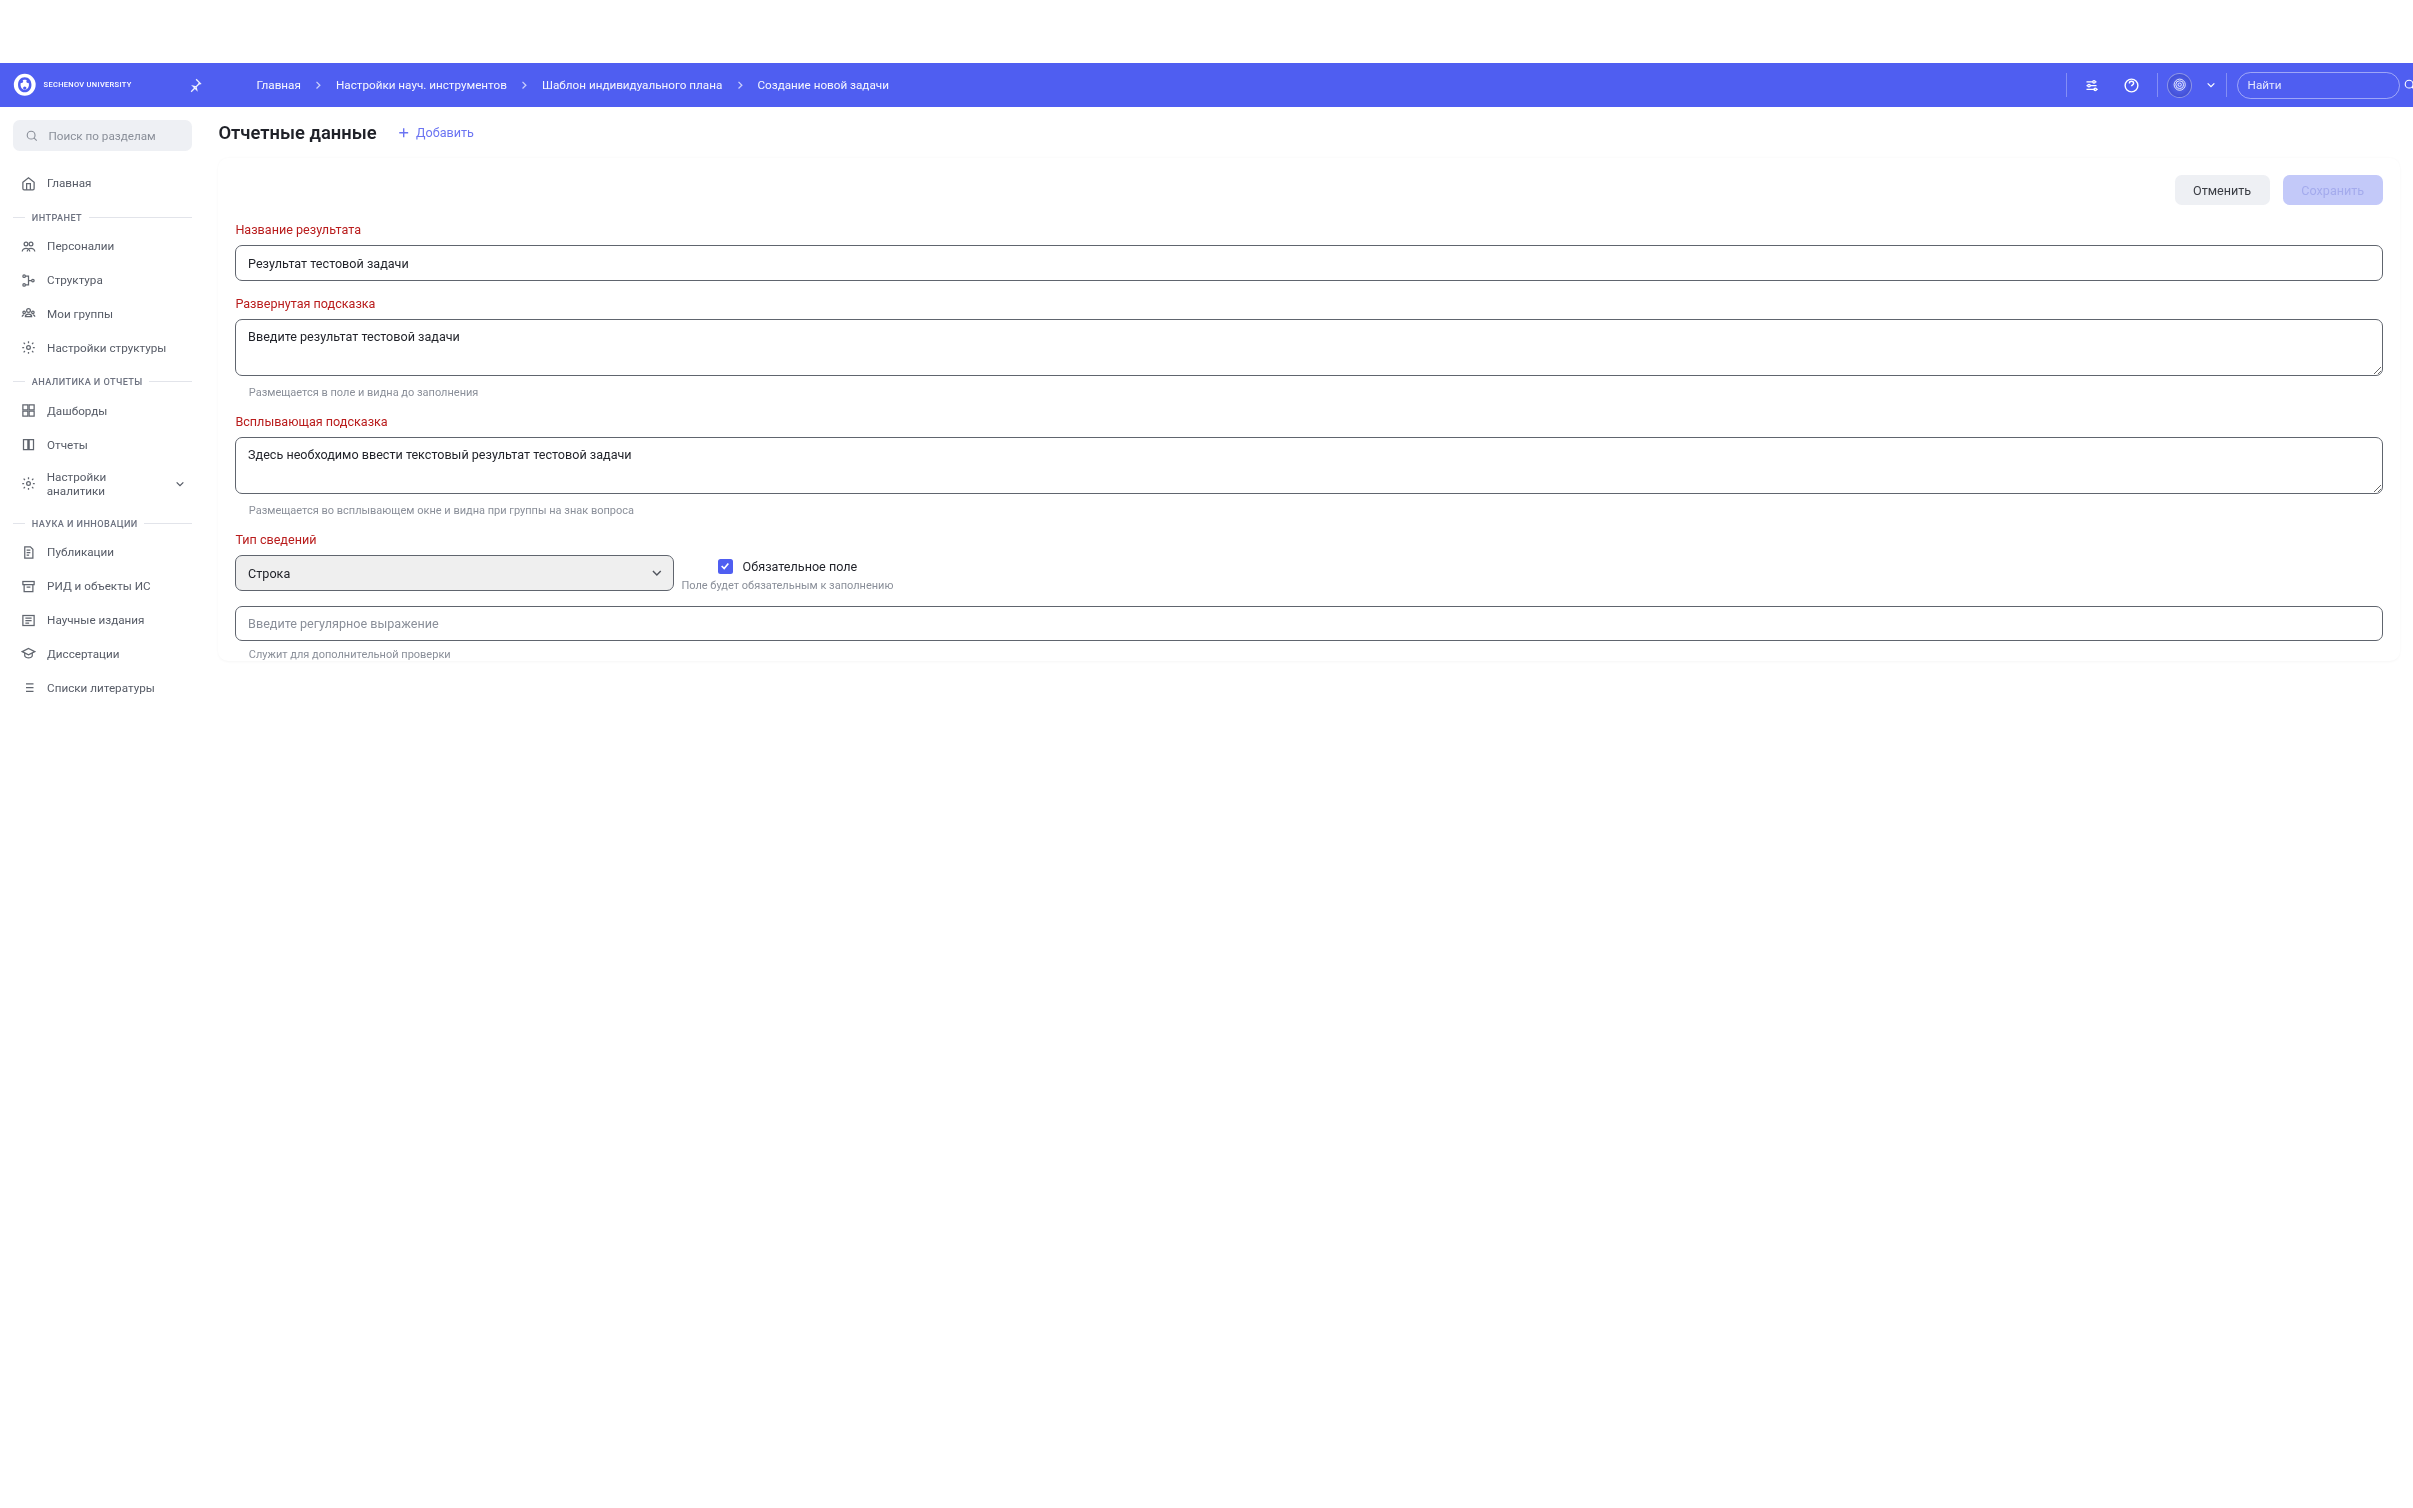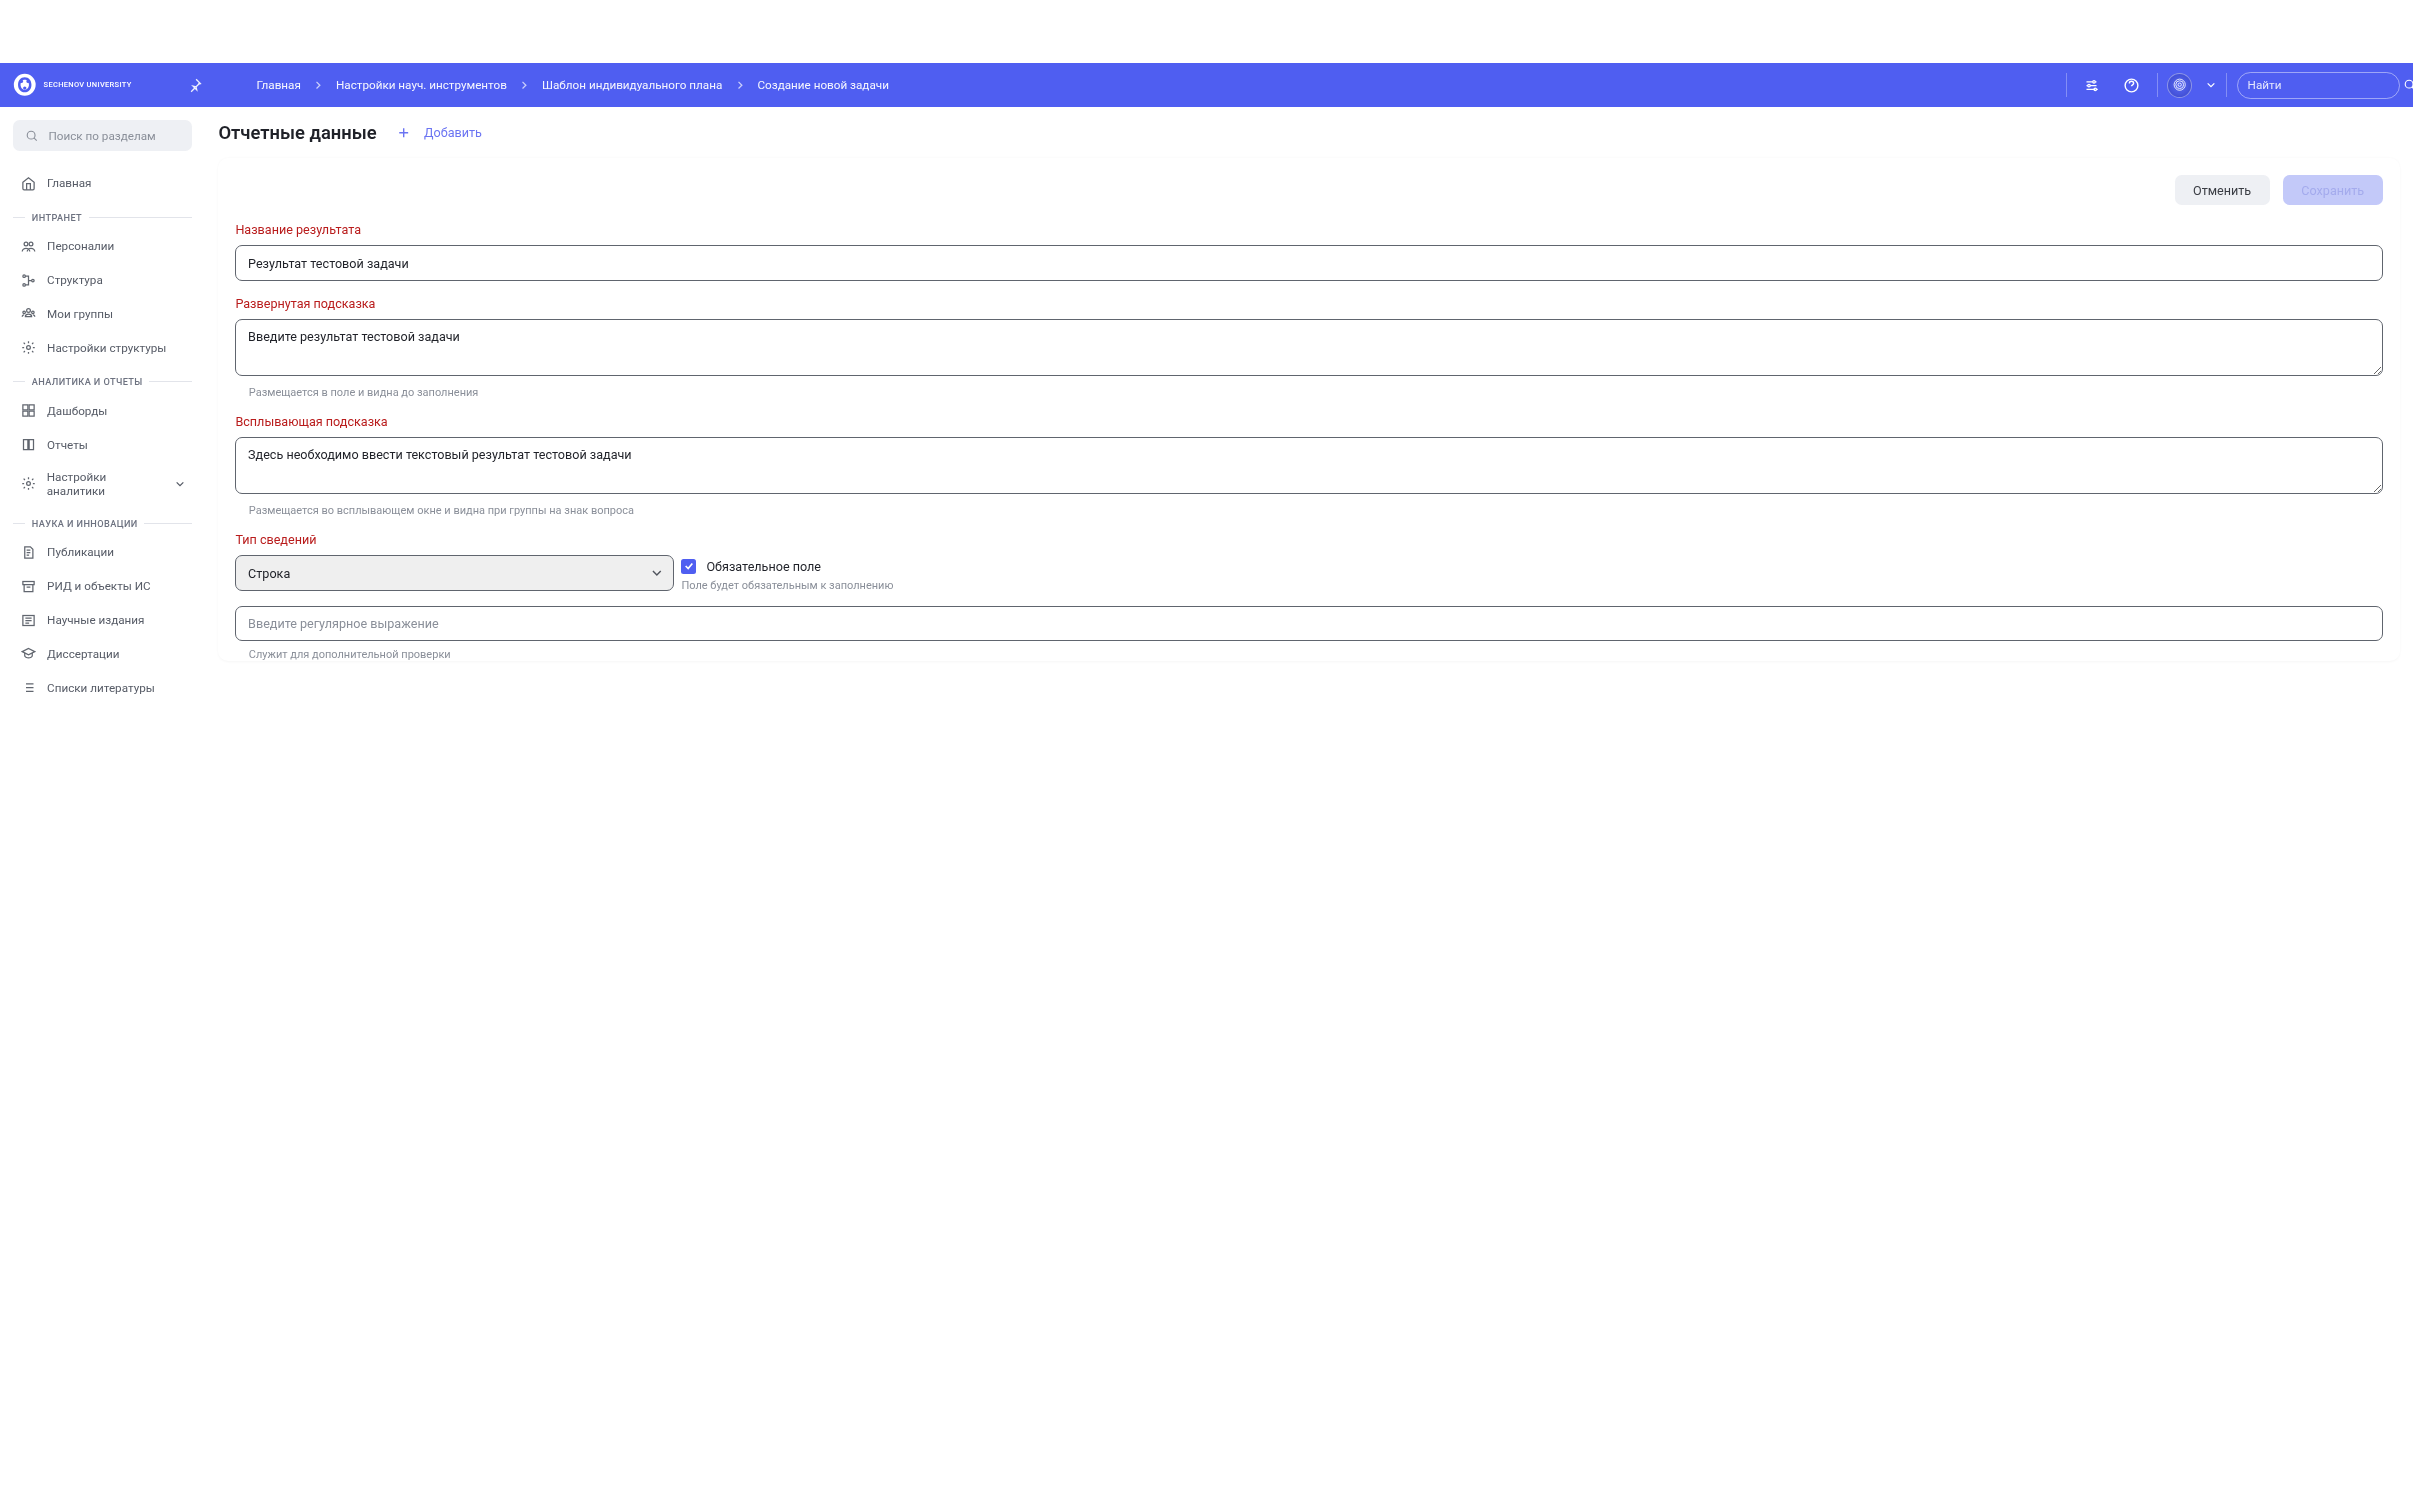--- a/index.html
+++ b/index.html
@@ -34,42 +34,42 @@
 .nav-item .icon { width: 17px; height: 17px; display: flex; align-items: center; justify-content: center; color: #61666f; }
 .nav-item .chev { margin-left: auto; }
 
 .nav-group { display: flex; align-items: center; gap: 6.7px; margin: 11.7px 0 6.7px; color: #6d7280; font-size: 9.2px; font-weight: 500; letter-spacing: 0.4px; }
 .nav-group .line { flex: 1; height: 0.8px; background: #e2e4ea; }
 .nav-group .line-short { width: 11.7px; height: 0.8px; background: #e2e4ea; }
 
 .main { flex: 1; padding: 10px 13.4px 20px; }
 .page-header { display: flex; align-items: center; gap: 20px; margin-bottom: 15px; margin-top: 5px; }
 .page-title { font-size: 18.4px; font-weight: 600; color: #1f2128; }
-.add-btn { display: flex; align-items: center; gap: 14px; color: #6b74f2; font-size: 12.6px; cursor: pointer; }
+.add-btn { display: flex; align-items: center; gap: 6px; color: #6b74f2; font-size: 12.6px; cursor: pointer; }
 
 .card { background: #fff; border-radius: 10px; box-shadow: 0 0.8px 2.5px rgba(0,0,0,0.04); padding: 17px 17px 0; }
 .card-actions { display: flex; justify-content: flex-end; gap: 13.4px; margin-bottom: 17px; }
 .btn { padding: 7.5px 18.4px; border-radius: 6.7px; font-size: 12.6px; cursor: pointer; border: none; }
 .btn-cancel { background: #eef0f4; color: #3a3d44; }
 .btn-save { background: #c3c9f9; color: #a4abed; }
 
 .form-group { margin-bottom: 15px; }
 .form-label { display: block; font-size: 12.6px; color: #b91c1c; font-weight: 400; margin-bottom: 8.4px; }
 .form-input, .form-textarea, .form-select { width: 100%; border: 1.3px solid #60656e; border-radius: 7px; padding: 9.2px 11.7px; font-size: 12.6px; color: #1f2128; outline: none; font-family: inherit; }
 .form-input::placeholder, .form-textarea::placeholder { color: #8a8f99; }
 .form-textarea { resize: vertical; min-height: 57px; }
 .form-hint { font-size: 11px; color: #8a8f99; margin-top: 6.7px; padding-left: 13.4px; }
 
 .form-row { display: flex; gap: 7px; align-items: flex-start; }
 .form-col-half { flex: 0 0 439px; }
 .form-select-wrap { position: relative; }
 .form-select-wrap .chev-sel { position: absolute; right: 11.7px; top: 50%; transform: translateY(-50%); pointer-events: none; color: #51555e; }
 .form-select { appearance: none; padding-right: 30px; }
 .form-side { padding-top: 27px; }
-.checkbox-row { display: flex; align-items: center; gap: 10px; }
+.checkbox-row { display: flex; align-items: center; gap: 10px; justify-content: center; }
 .checkbox { width: 15px; height: 15px; background: #4f5ef1; border-radius: 2.5px; display: flex; align-items: center; justify-content: center; cursor: pointer; }
 .checkbox-label { font-size: 12.6px; color: #1f2128; }
 .checkbox-hint { font-size: 11px; color: #8a8f99; margin-top: 5px; }
 
 svg { display: block; }
 </style>
 </head>
 <body>
 
 <div class="topbar">

